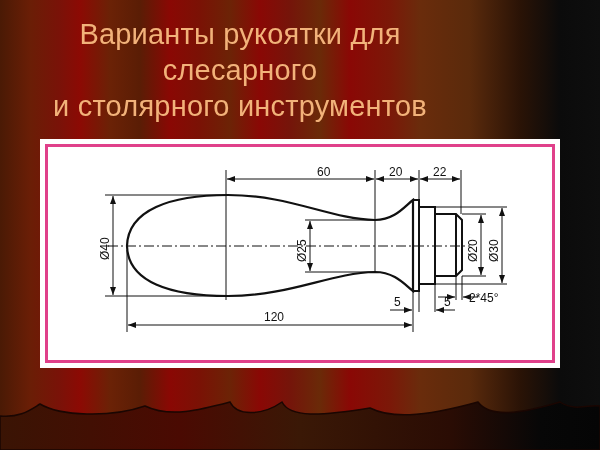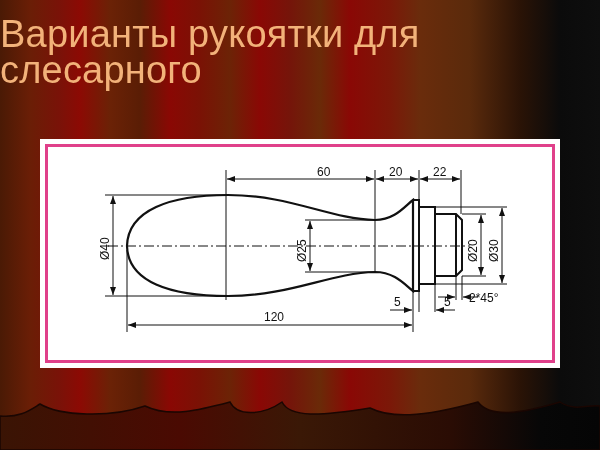--- a/index.html
+++ b/index.html
@@ -3,34 +3,35 @@
 <meta charset="utf-8">
 <style>
   html,body{margin:0;padding:0;}
   body{width:600px;height:450px;overflow:hidden;position:relative;
     font-family:"Liberation Sans",sans-serif;
     background:linear-gradient(90deg,
       #4a1a05 0px,#6a1e06 30px,#7a1208 60px,#8c0a04 80px,#6b2206 110px,#5a1d05 140px,
       #8a0804 170px,#7a1205 200px,#6c2306 230px,#8a0805 260px,#75150a 290px,
       #6a2a08 320px,#8a0805 350px,#7b1808 390px,#6a2c0c 420px,#5a2a0c 470px,
       #2a1306 520px,#0b0b0b 560px,#0e0e0e 600px);}
-  .title{position:absolute;left:0;top:16px;width:480px;text-align:left;
-    color:#f2b27a;font-size:38px;line-height:36px;letter-spacing:0.2px;}
+  .title{position:absolute;left:0;top:16px;width:480px;text-align:center;
+    color:#f2b27a;font-size:29px;line-height:36px;letter-spacing:0.2px;}
   .title .line{display:block;}
   .panel{position:absolute;left:40px;top:139px;width:520px;height:229px;background:#ffffff;}
   .panel .frame{position:absolute;left:5px;top:5px;right:5px;bottom:5px;
     border:3px solid #e0408a;box-sizing:border-box;}
   .drawing{position:absolute;left:0;top:0;}
   .valance{position:absolute;left:0;top:398px;width:600px;height:52px;}
 </style>
 </head>
 <body>
 
 <div class="title">
   <span class="line">Варианты рукоятки для слесарного</span>
+  <span class="line">и столярного инструментов</span>
 </div>
 
 <div class="panel">
   <div class="frame"></div>
 </div>
 
 <svg class="drawing" width="600" height="450" viewBox="0 0 600 450">
   <defs>
     <marker id="ar" markerWidth="8" markerHeight="6" refX="8" refY="3" orient="auto-start-reverse" markerUnits="userSpaceOnUse">
       <path d="M0,0 L8,3 L0,6 Z" fill="#111"></path>

